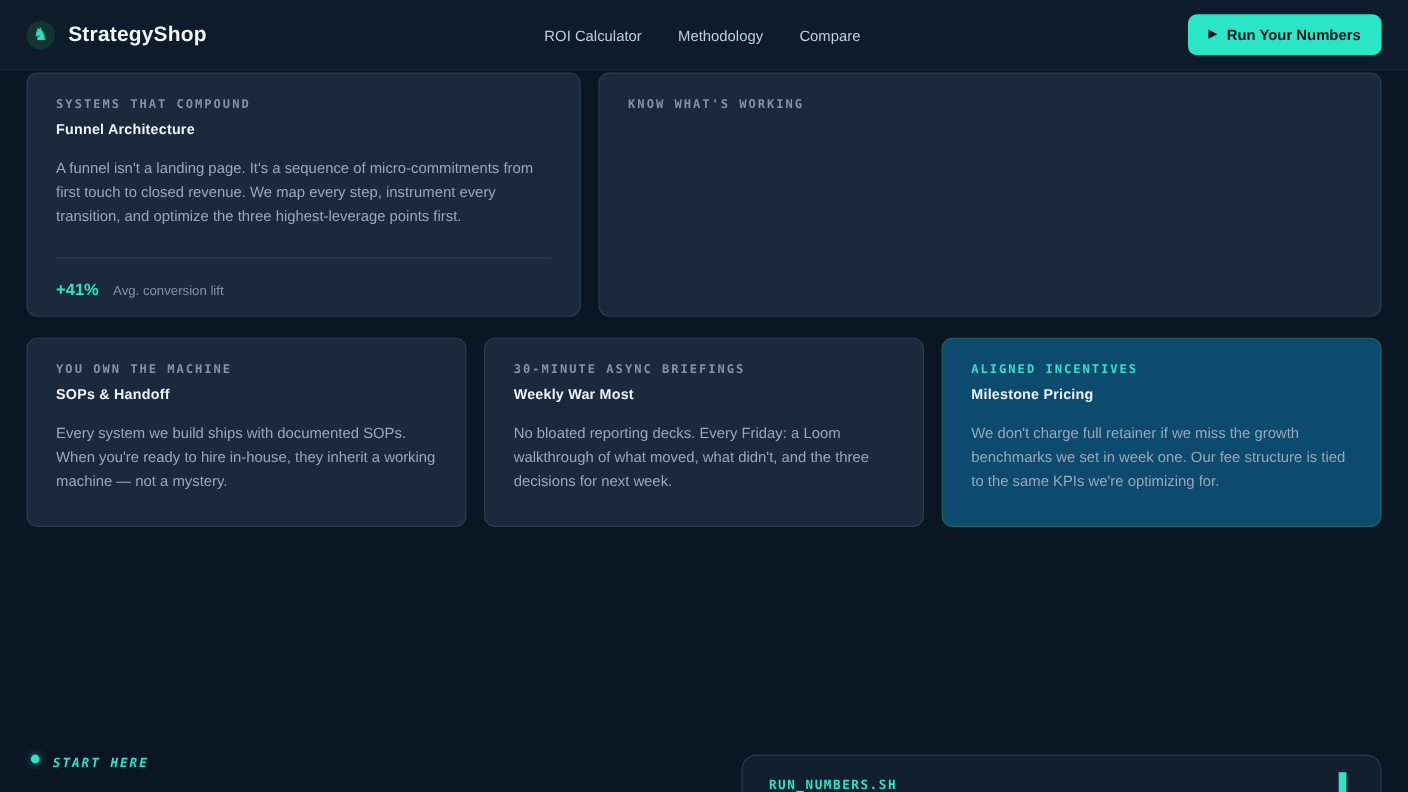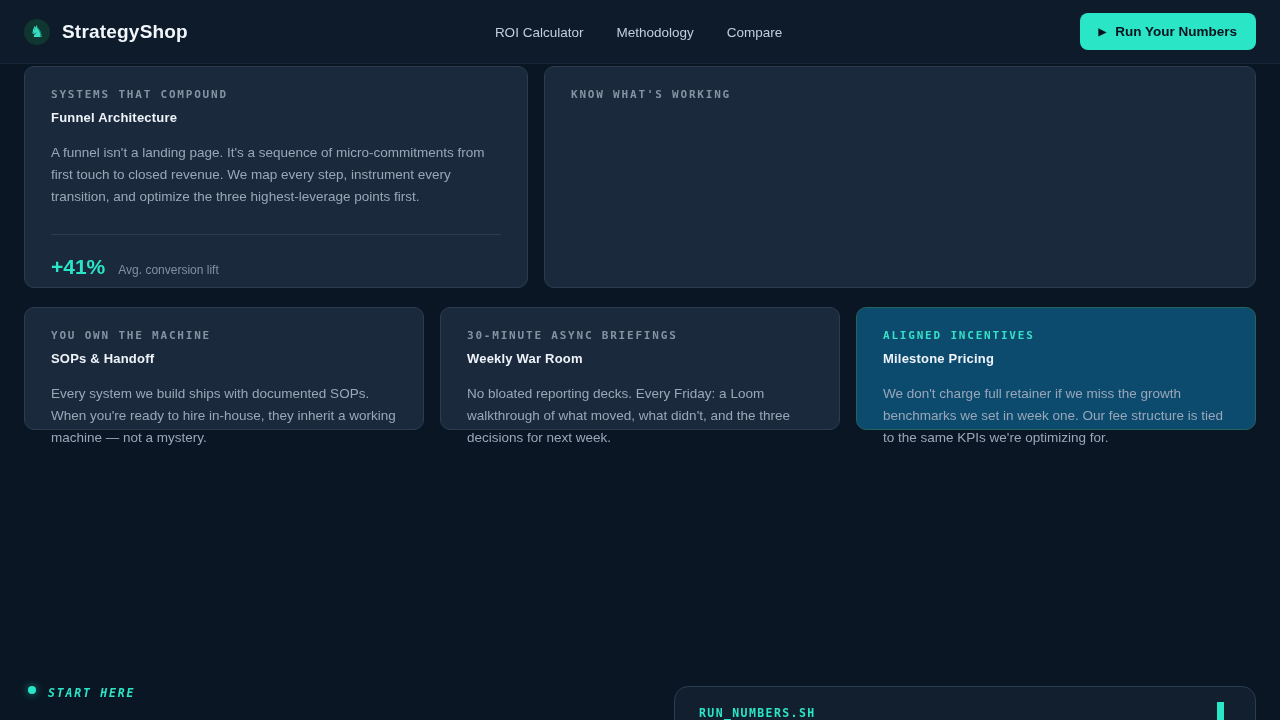--- a/index.html
+++ b/index.html
@@ -87,21 +87,21 @@
     gap: 16px;
     margin-top: 19px;
   }
   .card {
     background: #1a2a3c;
     border: 1px solid #2b3c50;
     border-radius: 10px;
     padding: 21px 26px;
   }
   .row-1 .card { height: 222px; }
-  .row-2 .card { height: 123px; }
+  .row-2 .card { height: 172px; }
   .card.highlight {
     background: #0c4a6e;
     border-color: #24635e;
   }
   .eyebrow {
     font-family: "DejaVu Sans Mono", monospace;
     font-size: 11px;
     font-weight: bold;
     letter-spacing: 1.8px;
     color: #8592a4;
@@ -127,21 +127,21 @@
     margin-top: 26px;
   }
   .stat-row {
     margin-top: 20px;
     display: flex;
     align-items: baseline;
     gap: 13px;
   }
   .stat-value {
     color: #2be5c7;
-    font-size: 21px;
+    font-size: 15px;
     font-weight: bold;
   }
   .stat-caption {
     color: #8190a2;
     font-size: 12px;
   }
 
   
   .start-here {
     position: absolute;
@@ -238,21 +238,21 @@
   <div class="row-2">
 
     <section class="card">
       <div class="eyebrow">YOU OWN THE MACHINE</div>
       <h3 class="card-title">SOPs &amp; Handoff</h3>
       <p class="card-body">Every system we build ships with documented SOPs. When you're ready to hire in-house, they inherit a working machine — not a mystery.</p>
     </section>
 
     <section class="card">
       <div class="eyebrow">30-MINUTE ASYNC BRIEFINGS</div>
-      <h3 class="card-title">Weekly War Room</h3>
+      <h3 class="card-title">Weekly War Most</h3>
       <p class="card-body">No bloated reporting decks. Every Friday: a Loom walkthrough of what moved, what didn't, and the three decisions for next week.</p>
     </section>
 
     <section class="card highlight">
       <div class="eyebrow">ALIGNED INCENTIVES</div>
       <h3 class="card-title">Milestone Pricing</h3>
       <p class="card-body">We don't charge full retainer if we miss the growth benchmarks we set in week one. Our fee structure is tied to the same KPIs we're optimizing for.</p>
     </section>
 
   </div>

